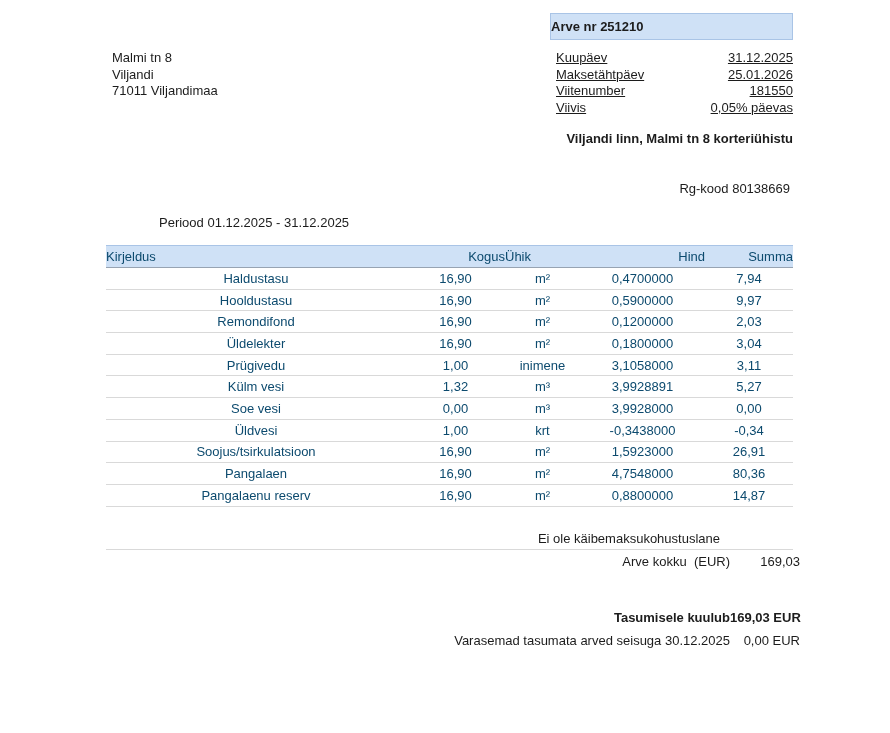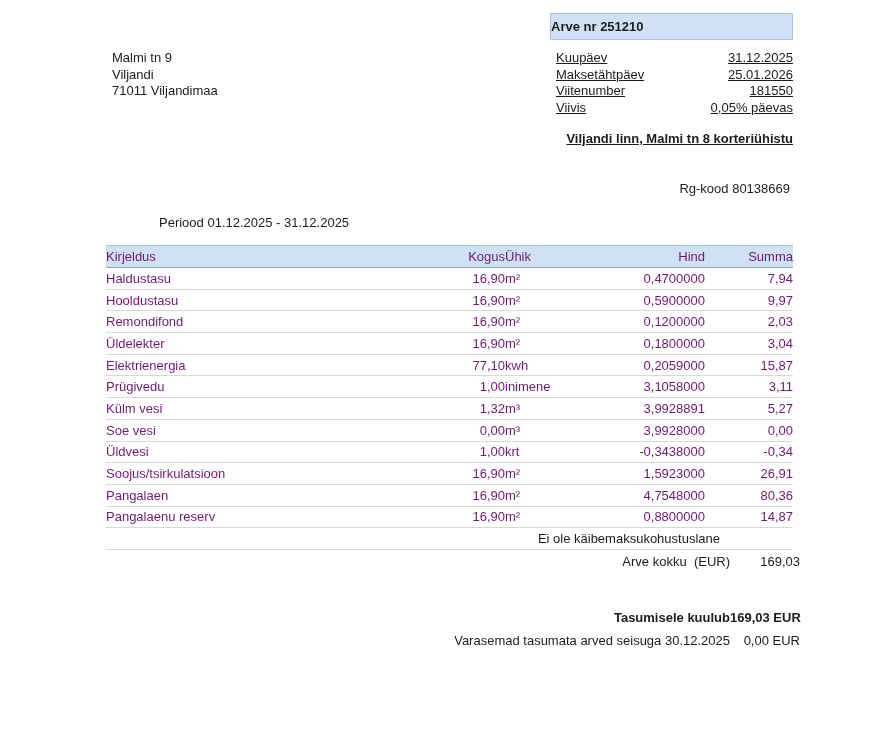--- a/index.html
+++ b/index.html
@@ -34,46 +34,46 @@
     left: 556px; top: 50px;
     width: 237px;
     line-height: 16.5px;
     text-decoration: underline;
   }
   .meta-row { display: flex; justify-content: space-between; }
   .recipient {
     position: absolute;
     right: 97px; top: 131px;
     font-weight: 700;
-    text-decoration: underline;
   }
   .regcode { position: absolute; right: 100px; top: 181px; }
   .period  { position: absolute; left: 111px; top: 215px; margin-left: 48px; }
 
   table.charges {
     position: absolute;
     left: 106px; top: 245px;
     width: 687px;
     border-collapse: collapse;
     table-layout: fixed;
     font-size: 13px;
-    color: #701a75;
+    color: #0c4a6e;
   }
   table.charges th {
     background: #cfe1f6;
     border-top: 1px solid #a9c4e6;
     border-bottom: 1px solid #97a3b2;
     font-weight: 400;
     height: 21px;
     padding: 0;
   }
   table.charges td {
     border-bottom: 1px solid #d9d9d9;
     height: 20.7px;
     padding: 0;
+    text-align: center;
   }
   .c-desc { text-align: left;  padding-left: 5px; }
   .c-num  { text-align: right; padding-right: 2px; }
   .c-unit { text-align: left;  padding-left: 8px; }
 
   .vat-note {
     position: absolute;
     left: 106px; top: 528px;
     width: 687px; height: 22px;
     box-sizing: border-box;
@@ -101,21 +101,21 @@
 </style>
 </head>
 <body>
 
 <div class="page">
 
   <div class="title-box">Arve nr 251210</div>
 
   <div class="sender">
 
-      <div>Malmi tn 9</div>
+      <div>Malmi tn 8</div>
 
       <div>Viljandi</div>
 
       <div>71011 Viljandimaa</div>
     </div>
 
   <div class="meta">
 
       <div class="meta-row">
         <span>Kuupäev</span>
@@ -188,27 +188,20 @@
         </tr>
 
         <tr>
           <td class="c-desc">Üldelekter</td>
           <td class="c-num">16,90</td>
           <td class="c-unit">m²</td>
           <td class="c-num">0,1800000</td>
           <td class="c-num">3,04</td>
         </tr>
 
-        <tr>
-          <td class="c-desc">Elektrienergia</td>
-          <td class="c-num">77,10</td>
-          <td class="c-unit">kwh</td>
-          <td class="c-num">0,2059000</td>
-          <td class="c-num">15,87</td>
-        </tr>
 
         <tr>
           <td class="c-desc">Prügivedu</td>
           <td class="c-num">1,00</td>
           <td class="c-unit">inimene</td>
           <td class="c-num">3,1058000</td>
           <td class="c-num">3,11</td>
         </tr>
 
         <tr>

